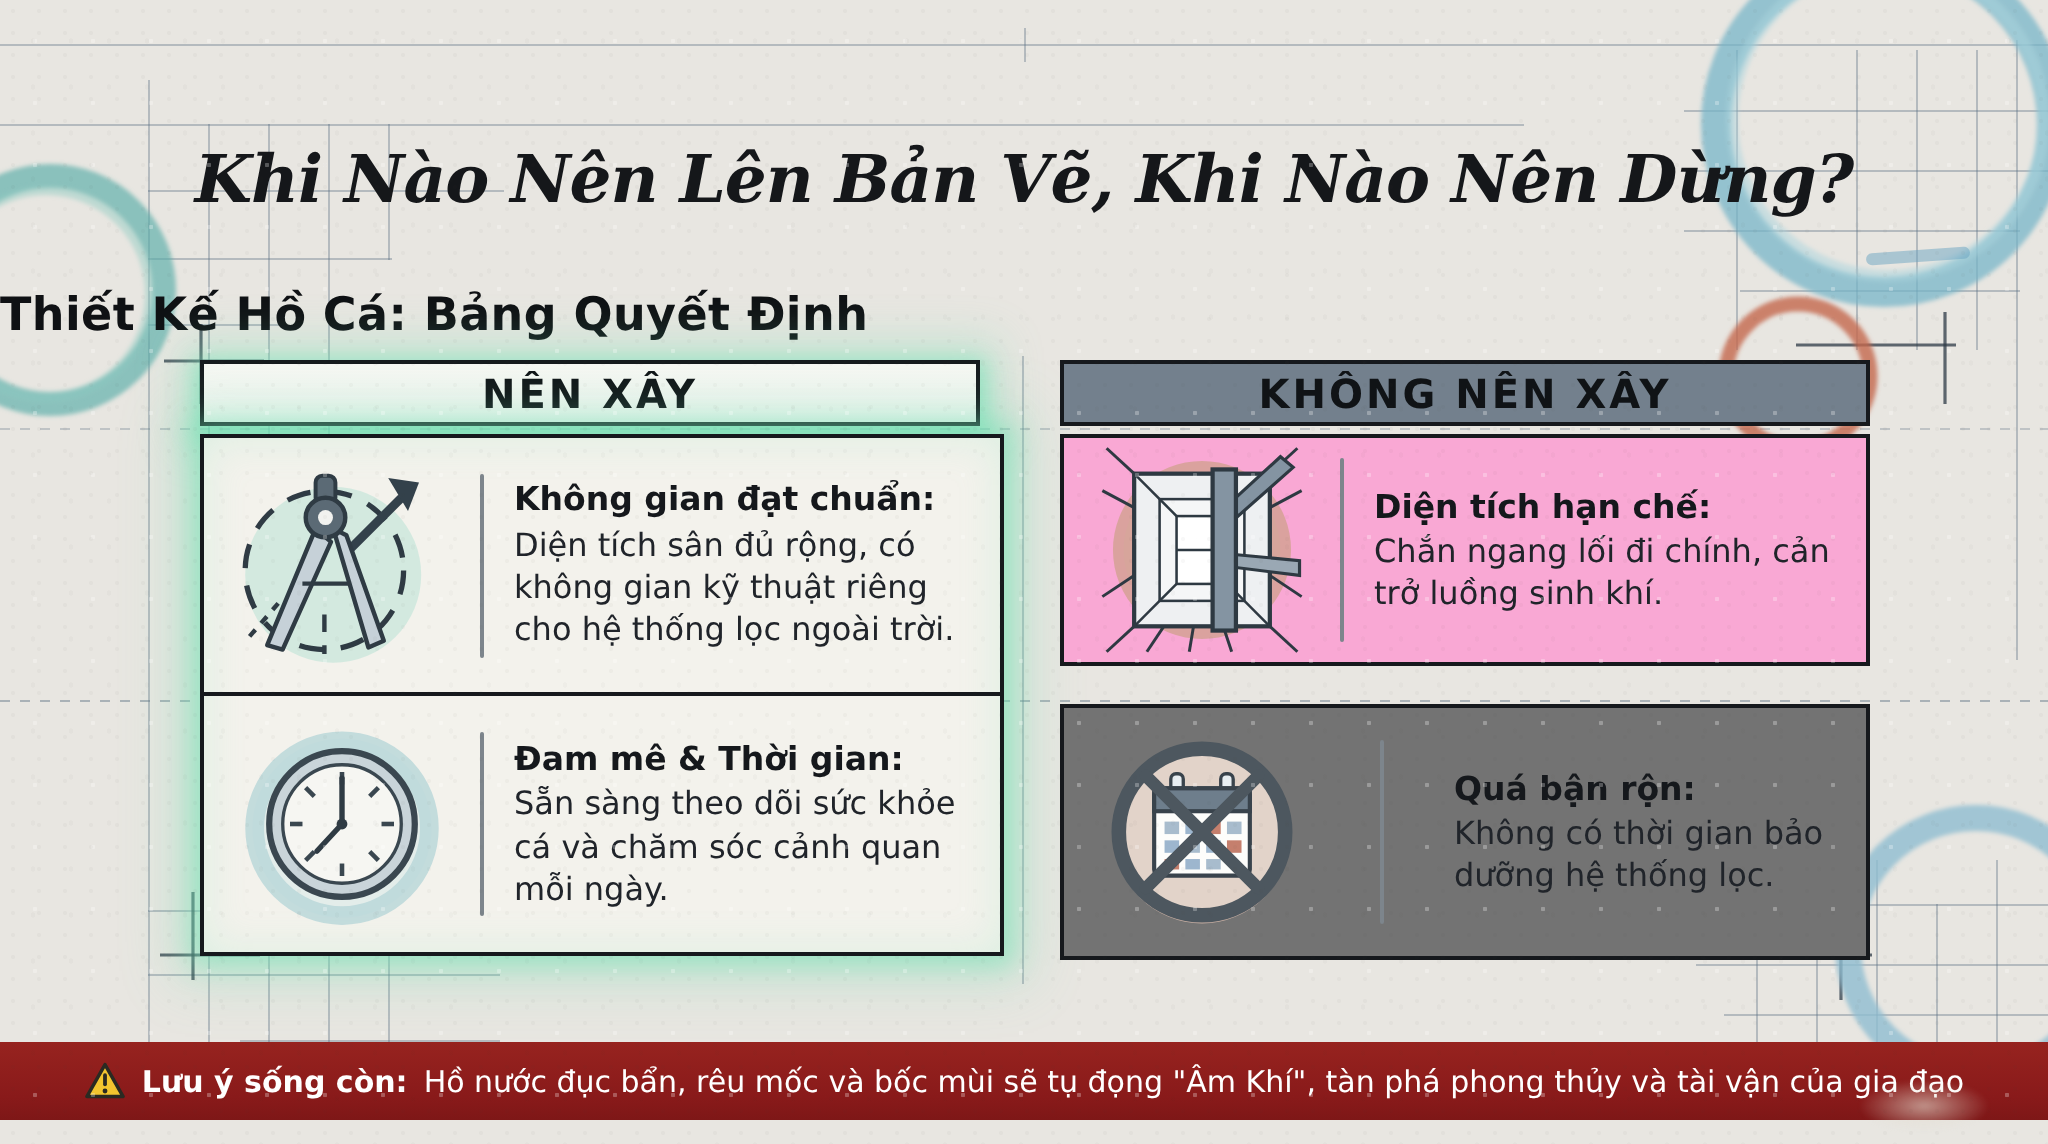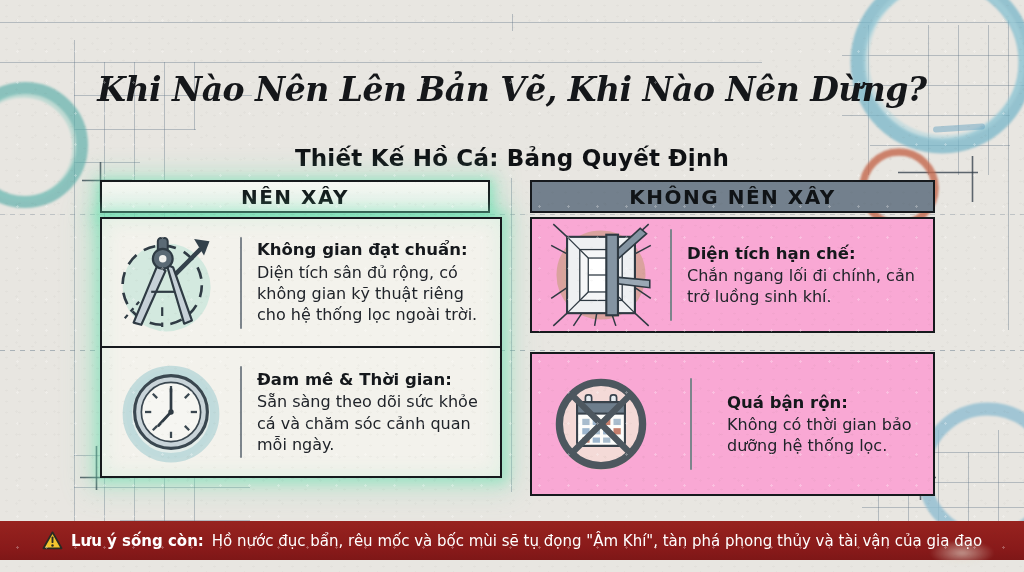--- a/index.html
+++ b/index.html
@@ -16,42 +16,42 @@
       radial-gradient(rgba(70,68,60,.07) 1px, transparent 1.3px),
       radial-gradient(rgba(70,68,60,.05) 1px, transparent 1.3px),
       radial-gradient(rgba(255,255,255,.5) 1px, transparent 1.2px);
     background-size:13px 11px,19px 23px,29px 31px;
     background-position:0 0,7px 9px,3px 5px;}
 
   
   .title{position:absolute;top:48px;left:0;width:100%;text-align:center;z-index:10;
     font-family:"DejaVu Serif",serif;font-style:italic;font-weight:600;
     font-size:33px;color:#15171a;letter-spacing:-.5px;}
-  .subtitle{position:absolute;top:126px;left:0;width:100%;text-align:center;z-index:10;
+  .subtitle{position:absolute;top:126px;left:0;width:100%;z-index:10;
     font-size:23px;font-weight:700;color:#0f1114;letter-spacing:.2px;}
 
   
   .hdr{position:absolute;top:180px;height:33px;z-index:10;border:2px solid #16191d;
     box-sizing:border-box;display:flex;align-items:center;justify-content:center;
     font-size:20px;font-weight:700;letter-spacing:1.5px;color:#101316;}
   .hdr-left{left:100px;width:390px;background:linear-gradient(180deg,#f7f7f3,#eef4ee);
     box-shadow:0 3px 10px 3px rgba(110,226,178,.55),0 0 22px 10px rgba(110,226,178,.28);}
   .hdr-right{left:530px;width:405px;background:#73808d;}
 
   .body-left{position:absolute;left:100px;top:217px;width:402px;height:261px;z-index:10;
     border:2px solid #16191d;box-sizing:border-box;background:#f3f2ec;
     box-shadow:0 0 12px 5px rgba(110,226,178,.5),0 0 26px 12px rgba(110,226,178,.26),
                inset 0 0 20px rgba(140,230,190,.22);}
   .body-left .row{height:128px;display:flex;align-items:center;box-sizing:border-box;}
   .body-left .row.first{border-bottom:2px solid #16191d;height:129px;}
 
   .cell{position:absolute;left:530px;width:405px;z-index:10;border:2px solid #16191d;
     box-sizing:border-box;display:flex;align-items:center;}
   .cell1{top:217px;height:116px;background:#f9a8d4;}
-  .cell2{top:352px;height:144px;background:#f9a8d4;gap:20px;}
+  .cell2{top:352px;height:128px;background:#737373;gap:20px;}
 
   .icon-wrap{flex:0 0 138px;display:flex;align-items:center;justify-content:center;}
   .vdiv{flex:0 0 2px;height:92px;background:#7d858c;border-radius:1px;margin-right:15px;}
   .txt{flex:1;padding-right:8px;}
   .txt .h{font-weight:700;font-size:16.5px;color:#15181c;line-height:1.3;}
   .txt .b{font-size:16px;color:#20242a;line-height:1.33;margin-top:1px;}
 
   
   .footer{position:absolute;left:0;top:521px;width:1024px;height:39px;z-index:15;
     background:linear-gradient(180deg,#97231f,#891a1a 70%,#7e1717);

